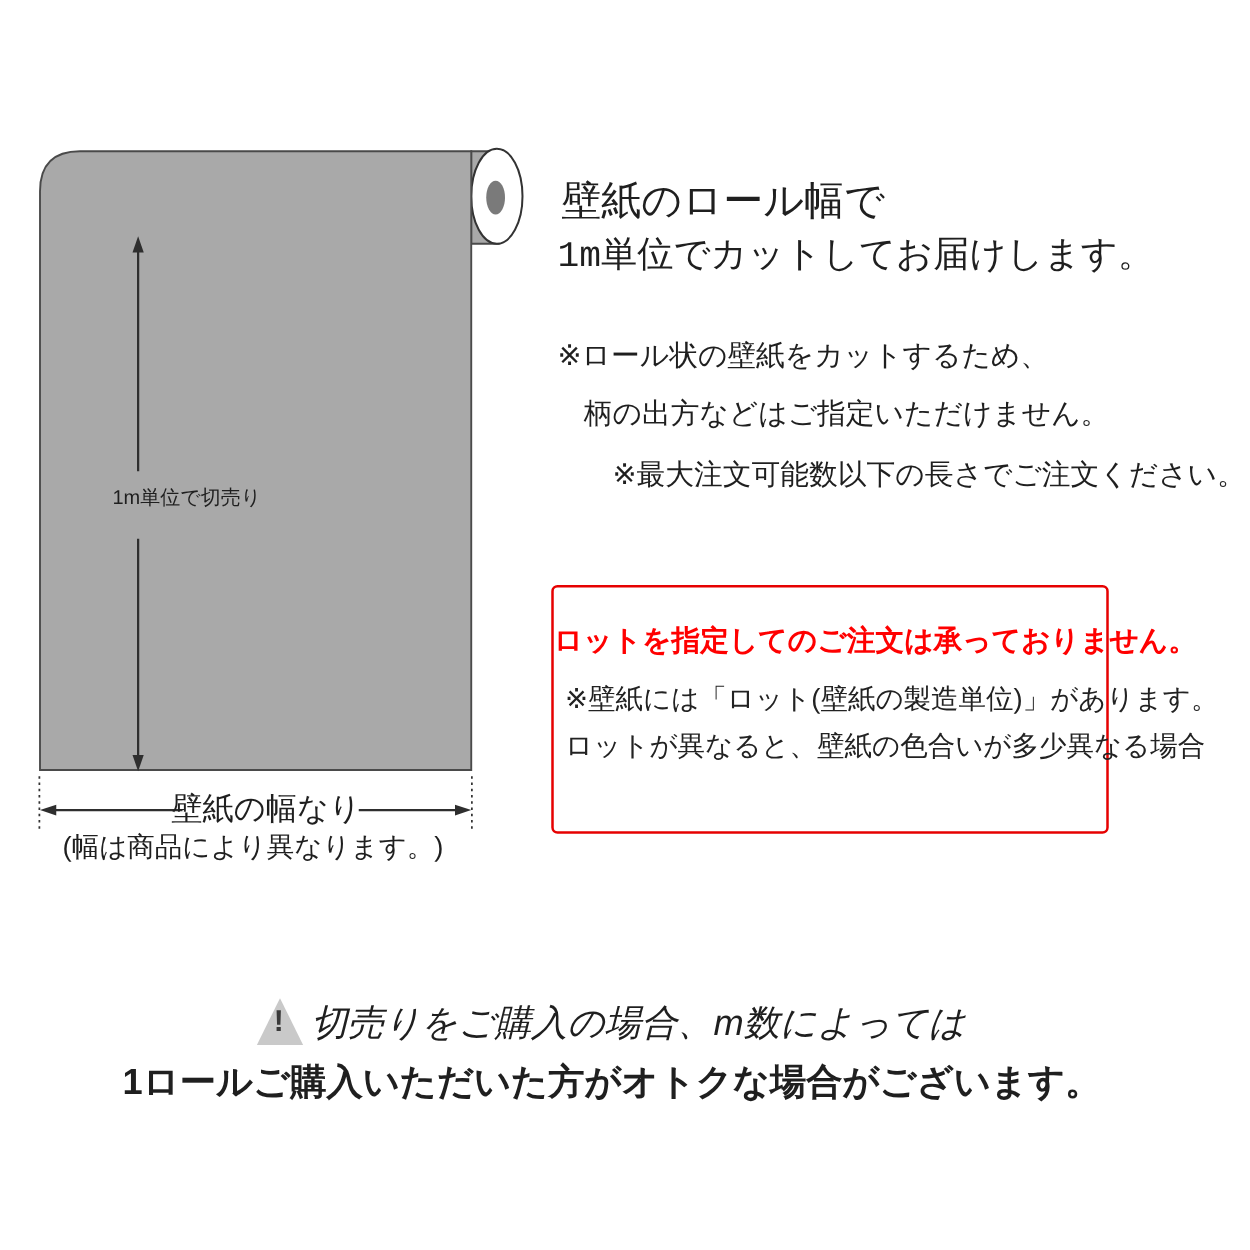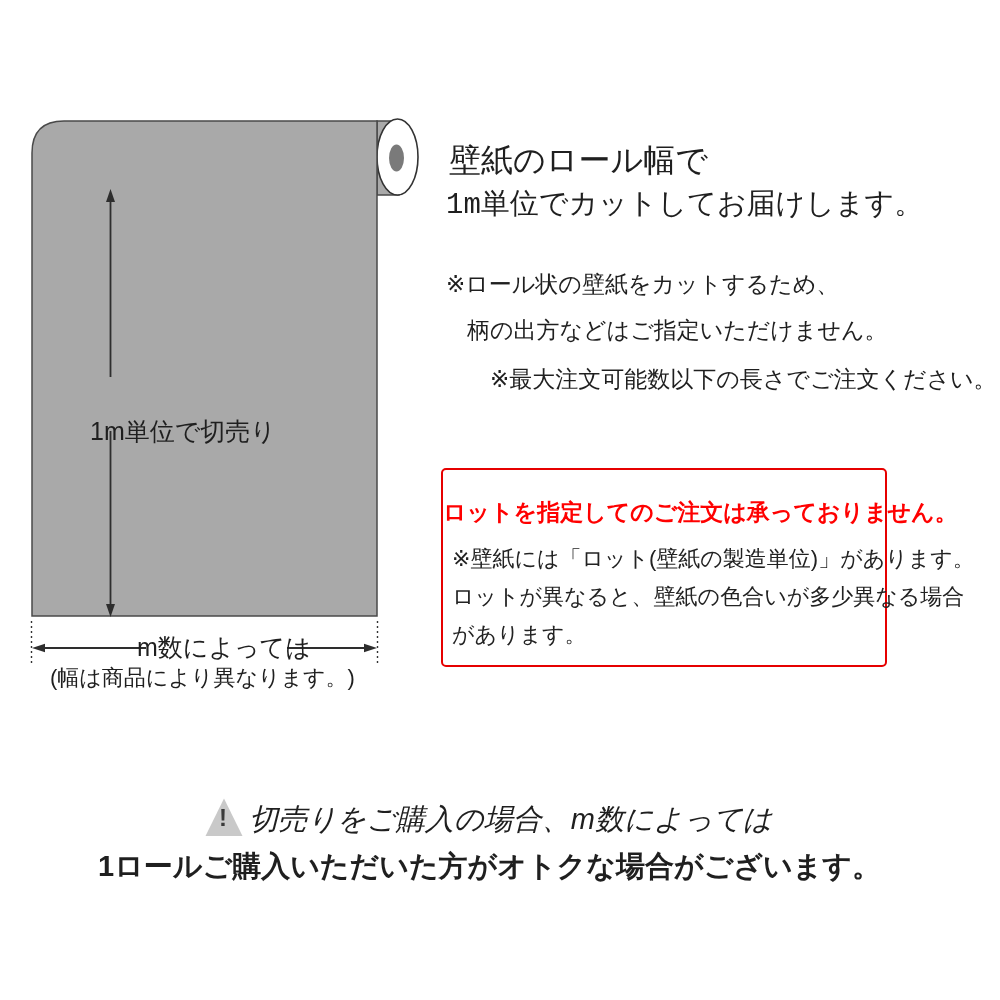--- a/index.html
+++ b/index.html
@@ -5,21 +5,21 @@
   html,body{margin:0;padding:0;}
   body{
     width:1000px;height:1000px;position:relative;background:#ffffff;
     font-family:"Liberation Sans","DejaVu Sans",sans-serif;
     color:#1f1f1f;overflow:hidden;
   }
   .abs{position:absolute;white-space:nowrap;line-height:1.2;}
   #diagram-svg{position:absolute;left:0;top:0;}
 
   
-  .length-label{left:90px;top:389px;font-size:25px;margin-top:27px;}
+  .length-label{left:90px;top:389px;font-size:16px;}
   .width-label{left:137px;top:632px;font-size:25px;}
   .width-note{left:50px;top:665px;font-size:22px;}
 
   
   .intro-line1{left:449px;top:141px;font-size:32px;}
   .intro-line2{left:446px;top:189px;font-size:29px;font-family:Liberation Mono, monospace;}
   .note-line{font-size:23px;}
   .note1-l1{left:446px;top:271px;}
   .note1-l2{left:467px;top:317px;}
   .note2-l1{left:446px;top:366px;margin-left:44px;}
@@ -71,32 +71,31 @@
     <line x1="40" y1="648" x2="146" y2="648"></line>
     <line x1="287" y1="648" x2="369" y2="648"></line>
   </g>
   <polygon points="32,648 45,643.7 45,652.3" fill="#2e2e2e"></polygon>
   <polygon points="377,648 364,643.7 364,652.3" fill="#2e2e2e"></polygon>
 
   <polygon points="224,798.5 205.5,836 242.5,836" fill="#c9c9c9"></polygon>
 </svg>
 
 <span class="abs length-label">1m単位で切売り</span>
-<span class="abs width-label">m数によっては</span>
+<span class="abs width-label">壁紙の幅なり</span>
 <span class="abs width-note">(幅は商品により異なります。)</span>
 
 <span class="abs intro-line1">壁紙のロール幅で</span>
 <span class="abs intro-line2">1m単位でカットしてお届けします。</span>
 
 <span class="abs note-line note1-l1">※ロール状の壁紙をカットするため、</span>
 <span class="abs note-line note1-l2">柄の出方などはご指定いただけません。</span>
 <span class="abs note-line note2-l1">※最大注文可能数以下の長さでご注文ください。</span>
 
 <div class="lot-box">
   <div class="lot-title">ロットを指定してのご注文は承っておりません。</div>
   <div class="lot-body lot-b1">※壁紙には「ロット(壁紙の製造単位)」があります。</div>
   <div class="lot-body lot-b2">ロットが異なると、壁紙の色合いが多少異なる場合</div>
-  <div class="lot-body lot-b3">があります。</div>
 </div>
 
 <span class="abs caution-mark">!</span>
 <span class="abs caution-line1">切売りをご購入の場合、m数によっては</span>
 <span class="abs caution-line2">1ロールご購入いただいた方がオトクな場合がございます。</span>
 
 </body></html>

